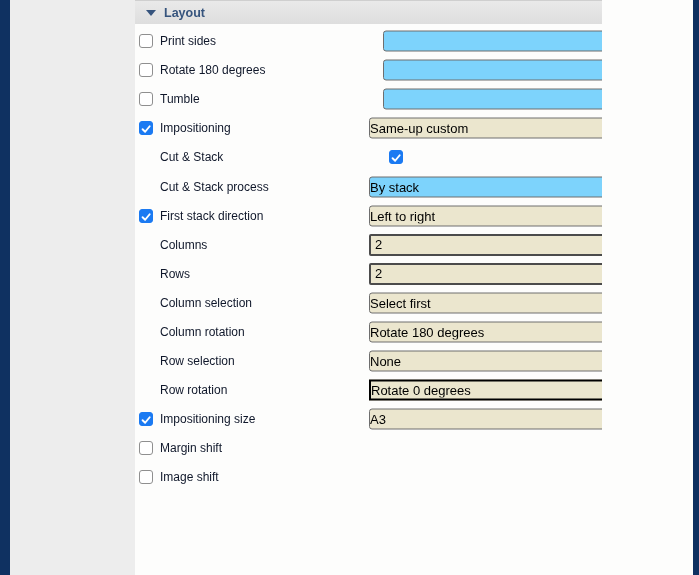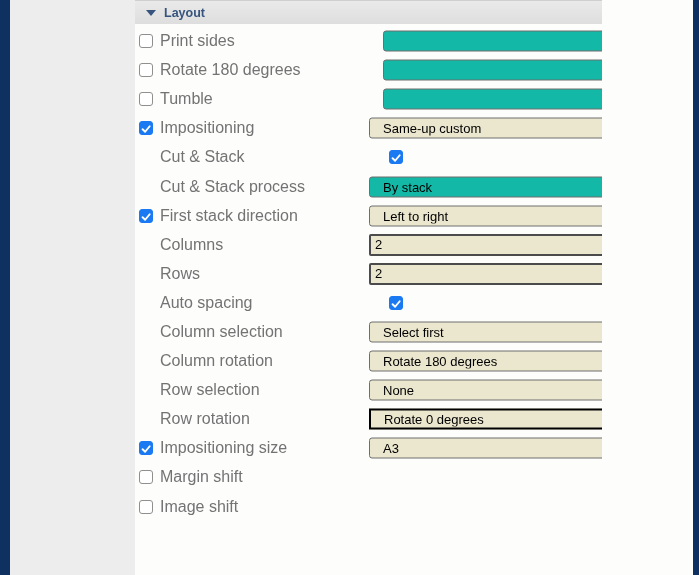--- a/index.html
+++ b/index.html
@@ -33,32 +33,32 @@
     position:absolute;top:50%;transform:translateY(-50%);
     width:14px;height:14px;border-radius:3px;box-sizing:border-box;cursor:pointer;
   }
   .cb.unchecked{background:#fff;border:1px solid #8f8f8f;}
   .cb.checked{background:#1b7af2;border:1px solid #1b7af2;}
   .cb svg{display:block;width:12px;height:12px;margin:1px auto 0;}
   .cb-left{left:4px;}
   .cb-ctrl{left:254px;}
   .row-label{
     position:absolute;left:25px;top:50%;transform:translateY(-50%);
-    font-size:16px;color:#737373;white-space:nowrap;
+    font-size:12px;color:#0f172a;white-space:nowrap;
   }
   .sel{
     position:absolute;top:50%;transform:translateY(-50%);
     height:21px;box-sizing:border-box;border:1px solid #6e6e6e;border-radius:3px;
-    background:#14b8a6;display:flex;align-items:center;cursor:pointer;
+    background:#7dd3fc;display:flex;align-items:center;cursor:pointer;
   }
   .sel.narrow{left:248px;width:308px;}
   .sel.wide{left:234px;width:320px;}
   .sel.highlight{background:#ebe6ce;}
   .sel.focused{border:2px solid #000;border-radius:0;}
-  .sel .val{font-size:13px;color:#000;margin-left:13px;white-space:nowrap;overflow:hidden;}
+  .sel .val{font-size:13px;color:#000;margin-left:0;white-space:nowrap;overflow:hidden;}
   .chev{
     position:absolute;right:10px;top:5px;width:7px;height:7px;
     border-right:2px solid #111;border-bottom:2px solid #111;
     transform:rotate(45deg);
   }
   .txt{
     position:absolute;top:50%;transform:translateY(-50%);
     left:234px;width:320px;height:22px;box-sizing:border-box;
     border:2px solid #4b4b4b;border-radius:2px;background:#ebe6ce;
     font-size:13px;color:#000;padding:0 0 0 4px;
@@ -144,28 +144,20 @@
         </div>
         <div class="row">
           <span class="row-label">Columns</span>
           <input class="txt" type="text" value="2" style="">
         </div>
         <div class="row">
           <span class="row-label">Rows</span>
           <input class="txt" type="text" value="2" style="">
         </div>
         <div class="row">
-          <span class="row-label">Auto spacing</span>
-          <div class="cb checked cb-ctrl">
-            <svg viewBox="0 0 14 14">
-              <path d="M3 7.3 L6 10.2 L11.3 3.8" stroke="#fff" stroke-width="2.2" fill="none" stroke-linecap="round" stroke-linejoin="round"></path>
-            </svg>
-          </div>
-        </div>
-        <div class="row">
           <span class="row-label">Column selection</span>
           <div class="sel wide highlight">
             <span class="val">Select first</span>
             <span class="chev"></span>
           </div>
         </div>
         <div class="row">
           <span class="row-label">Column rotation</span>
           <div class="sel wide highlight">
             <span class="val">Rotate 180 degrees</span>

